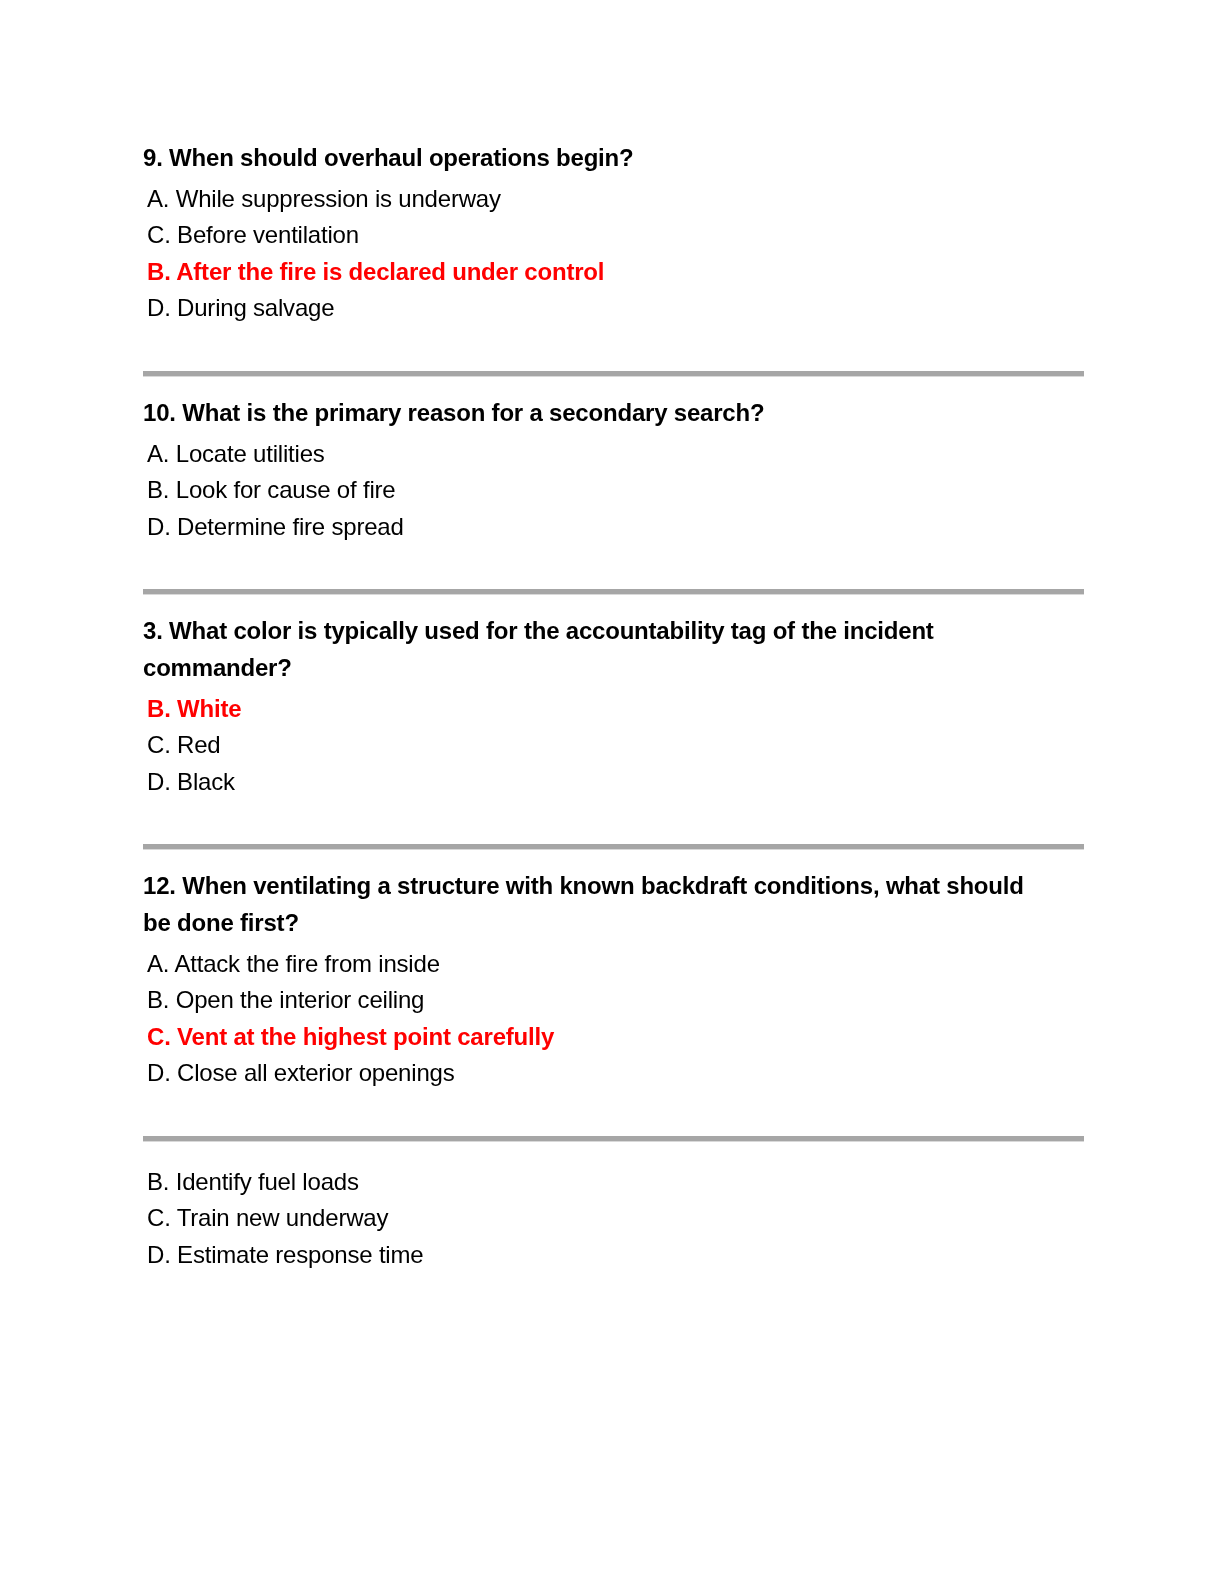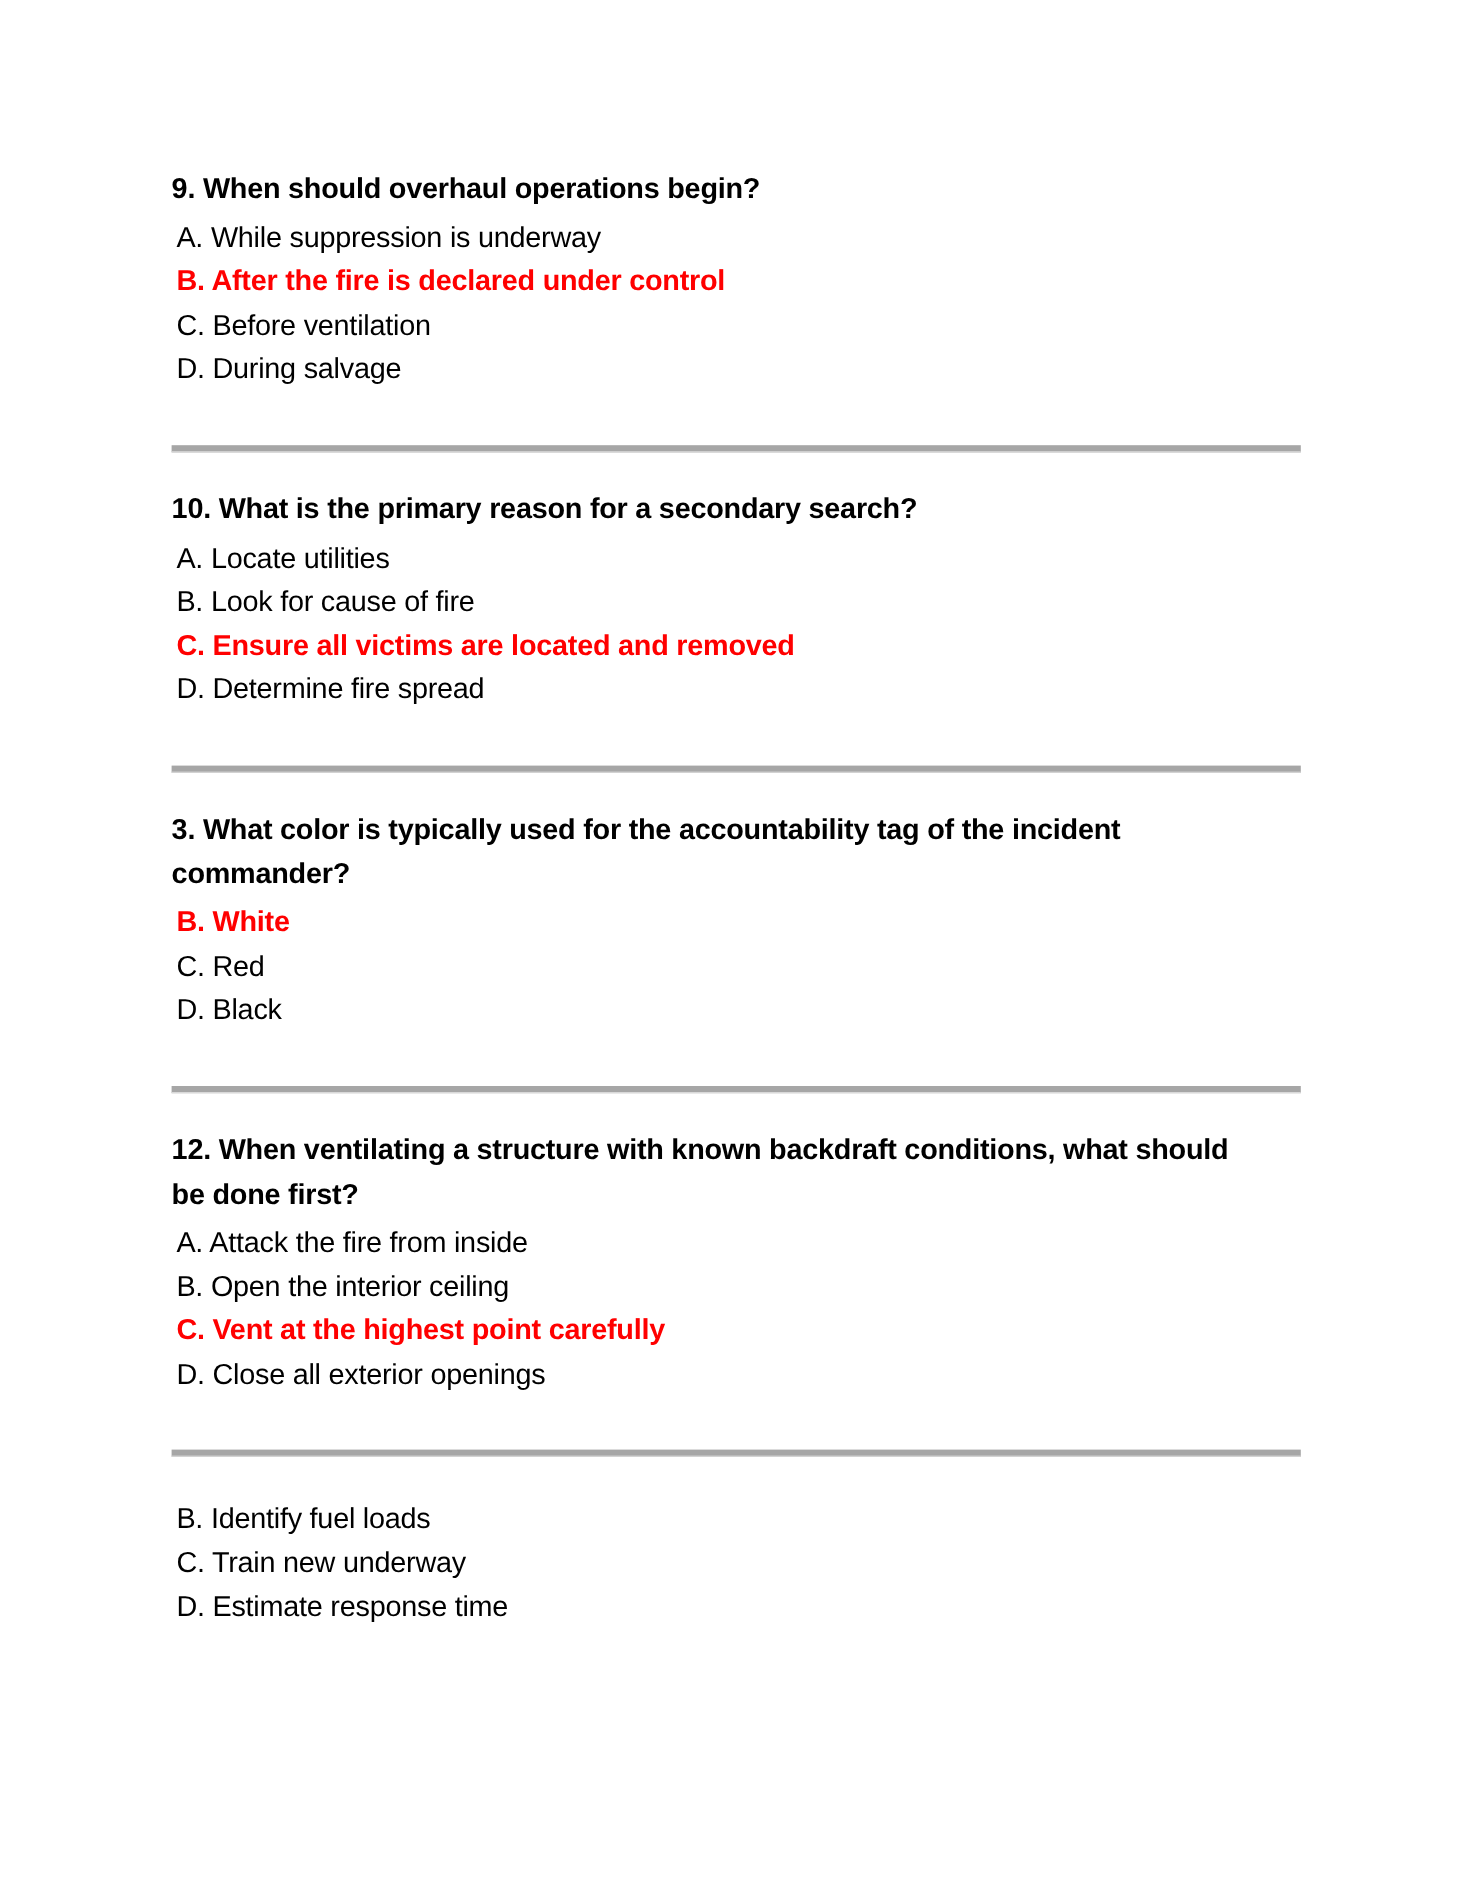--- a/index.html
+++ b/index.html
@@ -14,21 +14,21 @@
     box-sizing: border-box;
     background: #ffffff;
     padding: 140px 40px 60px 143px;
     font-family: "Liberation Sans", sans-serif;
     color: #000000;
   }
   .question-block {
     margin: 0;
   }
   .question-block:not(:first-child) {
-    padding-top: 30px;
+    padding-top: 18px;
   }
   .question-text {
     margin: 0;
     font-size: 24px;
     font-weight: bold;
     line-height: 36.6px;
     white-space: pre-line;
     letter-spacing: -0.2px;
   }
   .options {
@@ -60,32 +60,31 @@
 </style>
 </head>
 <body>
 
 <div class="page">
   <div id="questions-container">
       <section class="question-block">
     <p class="question-text">9. When should overhaul operations begin?</p>
     <ul class="options">
           <li class="option">A. While suppression is underway</li>
+          <li class="option">C. Before ventilation</li>
           <li class="option correct">B. After the fire is declared under control</li>
-          <li class="option">C. Before ventilation</li>
           <li class="option">D. During salvage</li>
         </ul>
   <hr class="divider">
       </section>
       <section class="question-block">
     <p class="question-text">10. What is the primary reason for a secondary search?</p>
     <ul class="options">
           <li class="option">A. Locate utilities</li>
           <li class="option">B. Look for cause of fire</li>
-          <li class="option correct">C. Ensure all victims are located and removed</li>
           <li class="option">D. Determine fire spread</li>
         </ul>
   <hr class="divider">
       </section>
       <section class="question-block">
     <p class="question-text">3. What color is typically used for the accountability tag of the incident
 commander?</p>
     <ul class="options">
           <li class="option correct">B. White</li>
           <li class="option">C. Red</li>

